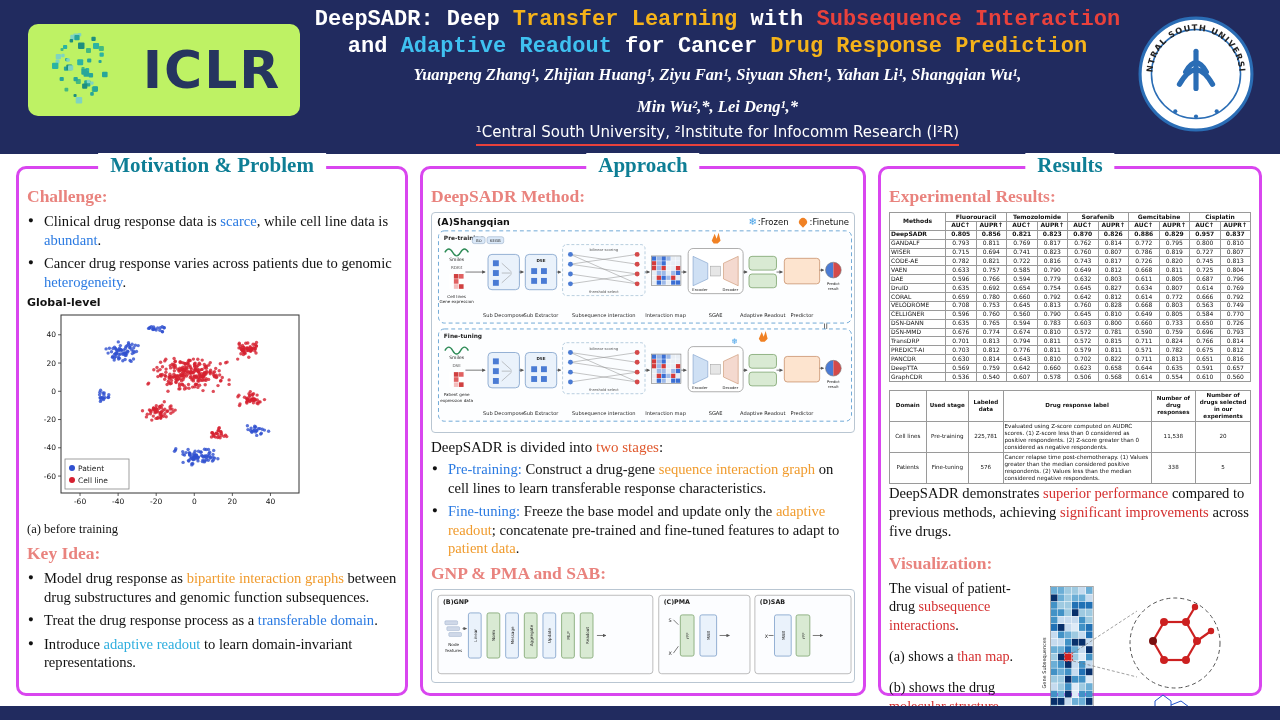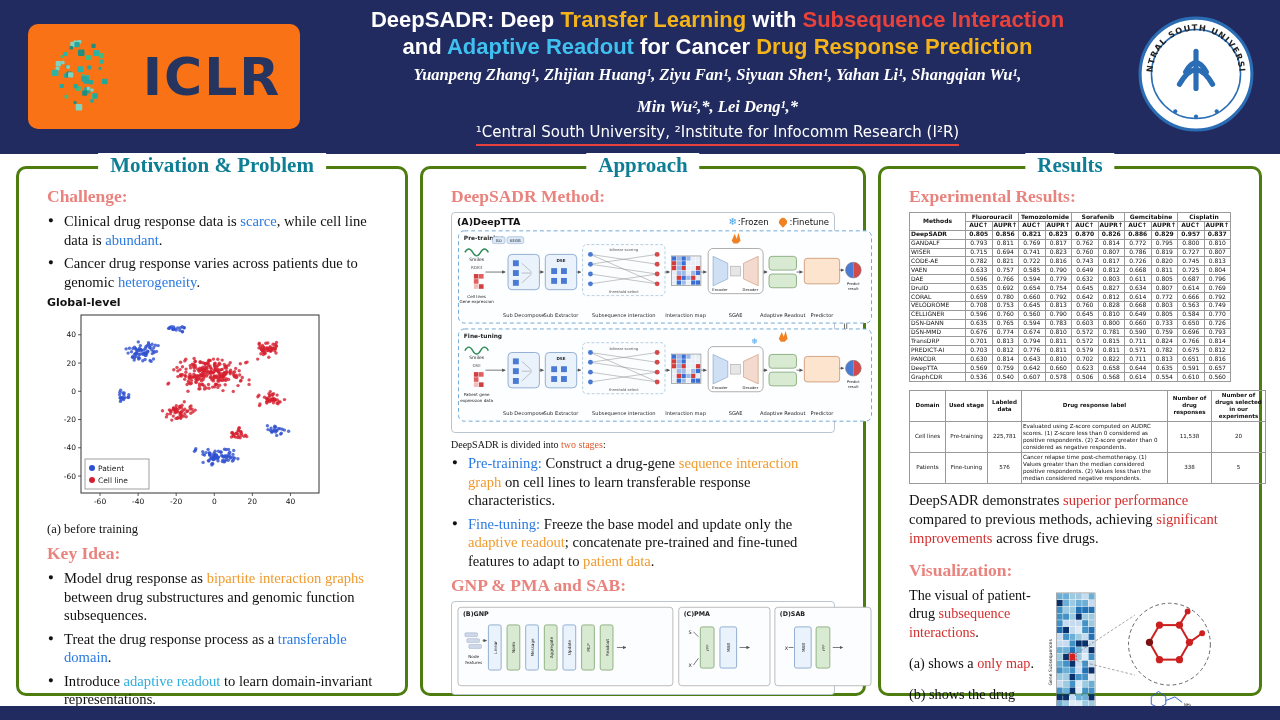--- a/index.html
+++ b/index.html
@@ -6,43 +6,43 @@
   html,body{width:1280px;height:720px}
   body{font-family:"Liberation Serif","DejaVu Serif",serif;color:#111;background:#fff;position:relative;overflow:hidden}
 
   
   .c-white{color:#ffffff}.c-gold{color:#f5b31a}.c-red{color:#e8413c}.c-cyan{color:#3fc1f0}
   .c-blue{color:#2a7ae2}.c-cyan2{color:#2eaede}.c-orange{color:#f09b2d}.c-crimson{color:#d42f2f}
   .c-orangered{color:#e0592e}
 
   
   .header{position:absolute;top:0;left:0;width:1280px;height:154px;background:#212b5f}
-  .logo-box{position:absolute;left:28px;top:24px;width:272px;height:105px;background:#f97316;border-radius:10px;
+  .logo-box{position:absolute;left:28px;top:24px;width:272px;height:92px;background:#bef264;border-radius:10px;
             display:flex;align-items:center;justify-content:center;gap:24px}
   .iclr-text{font-family:"DejaVu Sans","Liberation Sans",sans-serif;font-weight:bold;font-size:52px;color:#26355f;letter-spacing:2px}
   .csu-logo{position:absolute;right:26px;top:16px;width:116px;height:116px}
   .title-wrap{position:absolute;left:305px;right:150px;top:7px;text-align:center}
-  .title-line{font-family:Liberation Sans, sans-serif;font-weight:bold;font-size:22px;line-height:1.22}
+  .title-line{font-family:Liberation Mono, monospace;font-weight:bold;font-size:22px;line-height:1.22}
   .authors{color:#fff;font-style:italic;font-weight:bold;font-size:16.5px;line-height:1.25;margin-top:4px}
   .affil-wrap{margin-top:5px}
   .affil{display:inline-block;color:#fff;font-size:15px;font-family:"DejaVu Sans","Liberation Sans",sans-serif;
          border-bottom:2.5px solid #e8413c;padding-bottom:3px}
 
   
-  .col{position:absolute;top:166px;height:530px;background:#fff;border:3px solid #4d7c0f;border-radius:10px;padding:14px 28px 6px}
+  .col{position:absolute;top:166px;height:530px;background:#fff;border:3px solid #d946ef;border-radius:10px;padding:14px 8px 6px}
   #col1{left:16px;width:392px}
   #col2{left:420px;width:446px}
   #col3{left:878px;width:384px}
   .col-title{position:absolute;top:-16px;left:50%;transform:translateX(-50%);background:#fff;padding:0 12px;
              font-weight:bold;font-size:21px;color:#0e7e95;white-space:nowrap}
   .sec-h{font-size:17.5px;font-weight:bold;color:#e9837e;margin:3px 0 5px}
   ul.bullets{list-style:none;font-size:14.6px;line-height:1.27}
   ul.bullets li{position:relative;padding-left:17px;margin-bottom:5px}
   ul.bullets li::before{content:"●";position:absolute;left:1px;top:2px;font-size:9.5px;color:#111}
-  .intro{font-size:10px;margin:6px 0 4px}
+  .intro{font-size:15px;margin:6px 0 4px}
 
   
   .scatter-wrap{text-align:left;margin:4px 0 6px}
   .scatter-title{font-family:"DejaVu Sans",sans-serif;font-size:11px;font-weight:bold}
   .scatter-caption{font-size:12.5px;margin-top:1px}
   .tick{font-size:7.5px;fill:#111;font-family:"DejaVu Sans",sans-serif}
   .axisline{stroke:#333;stroke-width:0.8}
 
   
   .diagramA,.diagramB{border:1px solid #b9c6d2;border-radius:4px;padding:3px 5px 2px;background:#fff;margin-bottom:4px}
@@ -82,21 +82,21 @@
   
   .results-table{width:100%;border-collapse:collapse;font-family:"DejaVu Sans",sans-serif;font-size:6px;table-layout:fixed;margin-top:2px}
   .results-table th,.results-table td{border:0.5px solid #9a9a9a;text-align:center;padding:0.5px 0;line-height:1.15;
        overflow:hidden;white-space:nowrap}
   .results-table th{font-weight:bold}
   .results-table tbody tr:first-child{font-weight:bold}
   .results-table td.rowname{text-align:left;padding-left:1px}
   .domain-table{width:100%;border-collapse:collapse;font-family:"DejaVu Sans",sans-serif;font-size:5.6px;table-layout:fixed;margin-top:8px}
   .domain-table th,.domain-table td{border:0.5px solid #9a9a9a;padding:1px;line-height:1.25;text-align:center;vertical-align:middle}
   .domain-table td:nth-child(4){text-align:left}
-  .summary{font-size:14.6px;line-height:1.3;margin-top:7px}
+  .summary{font-size:14.6px;line-height:1.3;}
   .viz-row{display:flex;margin-top:2px;gap:2px}
   .viz-text{width:146px;font-size:14.2px;line-height:1.3}
   .viz-text p{margin-bottom:13px}
   .viz-svg{width:206px}
 
   .footer-bar{position:absolute;left:0;right:0;bottom:0;height:14px;background:#212b5f}
 </style>
 </head>
 <body>
 
@@ -854,21 +854,21 @@
   </ul>
 </div>
 
 <div class="col" id="col2">
   <div class="col-title">Approach</div>
 
   <div class="sec-h">DeepSADR Method:</div>
 
   <div class="diagramA">
     <div class="diagA-head">
-      <span>(A)DeepTTA</span>
+      <span>(A)Shangqian</span>
       <span class="legend">
         <span class="leg-item">
             <span class="snow">❄</span>
             <span>:Frozen</span>
           </span>
         <span class="leg-item">
             <span class="flame"></span>
             <span>:Finetune</span>
           </span>
       </span>
@@ -1501,21 +1501,21 @@
       </tbody>
   </table>
 
   <p class="summary"><span>DeepSADR demonstrates </span><span class="c-crimson">superior performance</span><span> compared to previous methods, achieving </span><span class="c-crimson">significant improvements</span><span> across five drugs.</span></p>
 
   <div class="sec-h" style="margin-top:12px">Visualization:</div>
 
   <div class="viz-row">
     <div class="viz-text">
       <p><span>The visual of patient-drug </span><span class="c-crimson">subsequence interactions</span><span>.</span></p>
-      <p><span>(a) shows a </span><span class="c-crimson">only map</span><span>.</span></p>
+      <p><span>(a) shows a </span><span class="c-crimson">than map</span><span>.</span></p>
       <p><span>(b) shows the drug </span><span class="c-crimson">molecular structure</span><span>.</span></p>
     </div>
     <svg class="viz-svg" viewBox="0 0 206 192">
       <text transform="rotate(-90 6 84)" x="6" y="87" class="t5" text-anchor="middle">Gene Subsequences</text>
       <g transform="translate(14,8)">
           <rect x="0.00" y="0.00" width="6.50" height="6.90" fill="#6baed6"></rect>
           <rect x="7.00" y="0.00" width="6.50" height="6.90" fill="#6baed6"></rect>
           <rect x="14.00" y="0.00" width="6.50" height="6.90" fill="#9ecae1"></rect>
           <rect x="21.00" y="0.00" width="6.50" height="6.90" fill="#9ecae1"></rect>
           <rect x="28.00" y="0.00" width="6.50" height="6.90" fill="#c6dbef"></rect>

